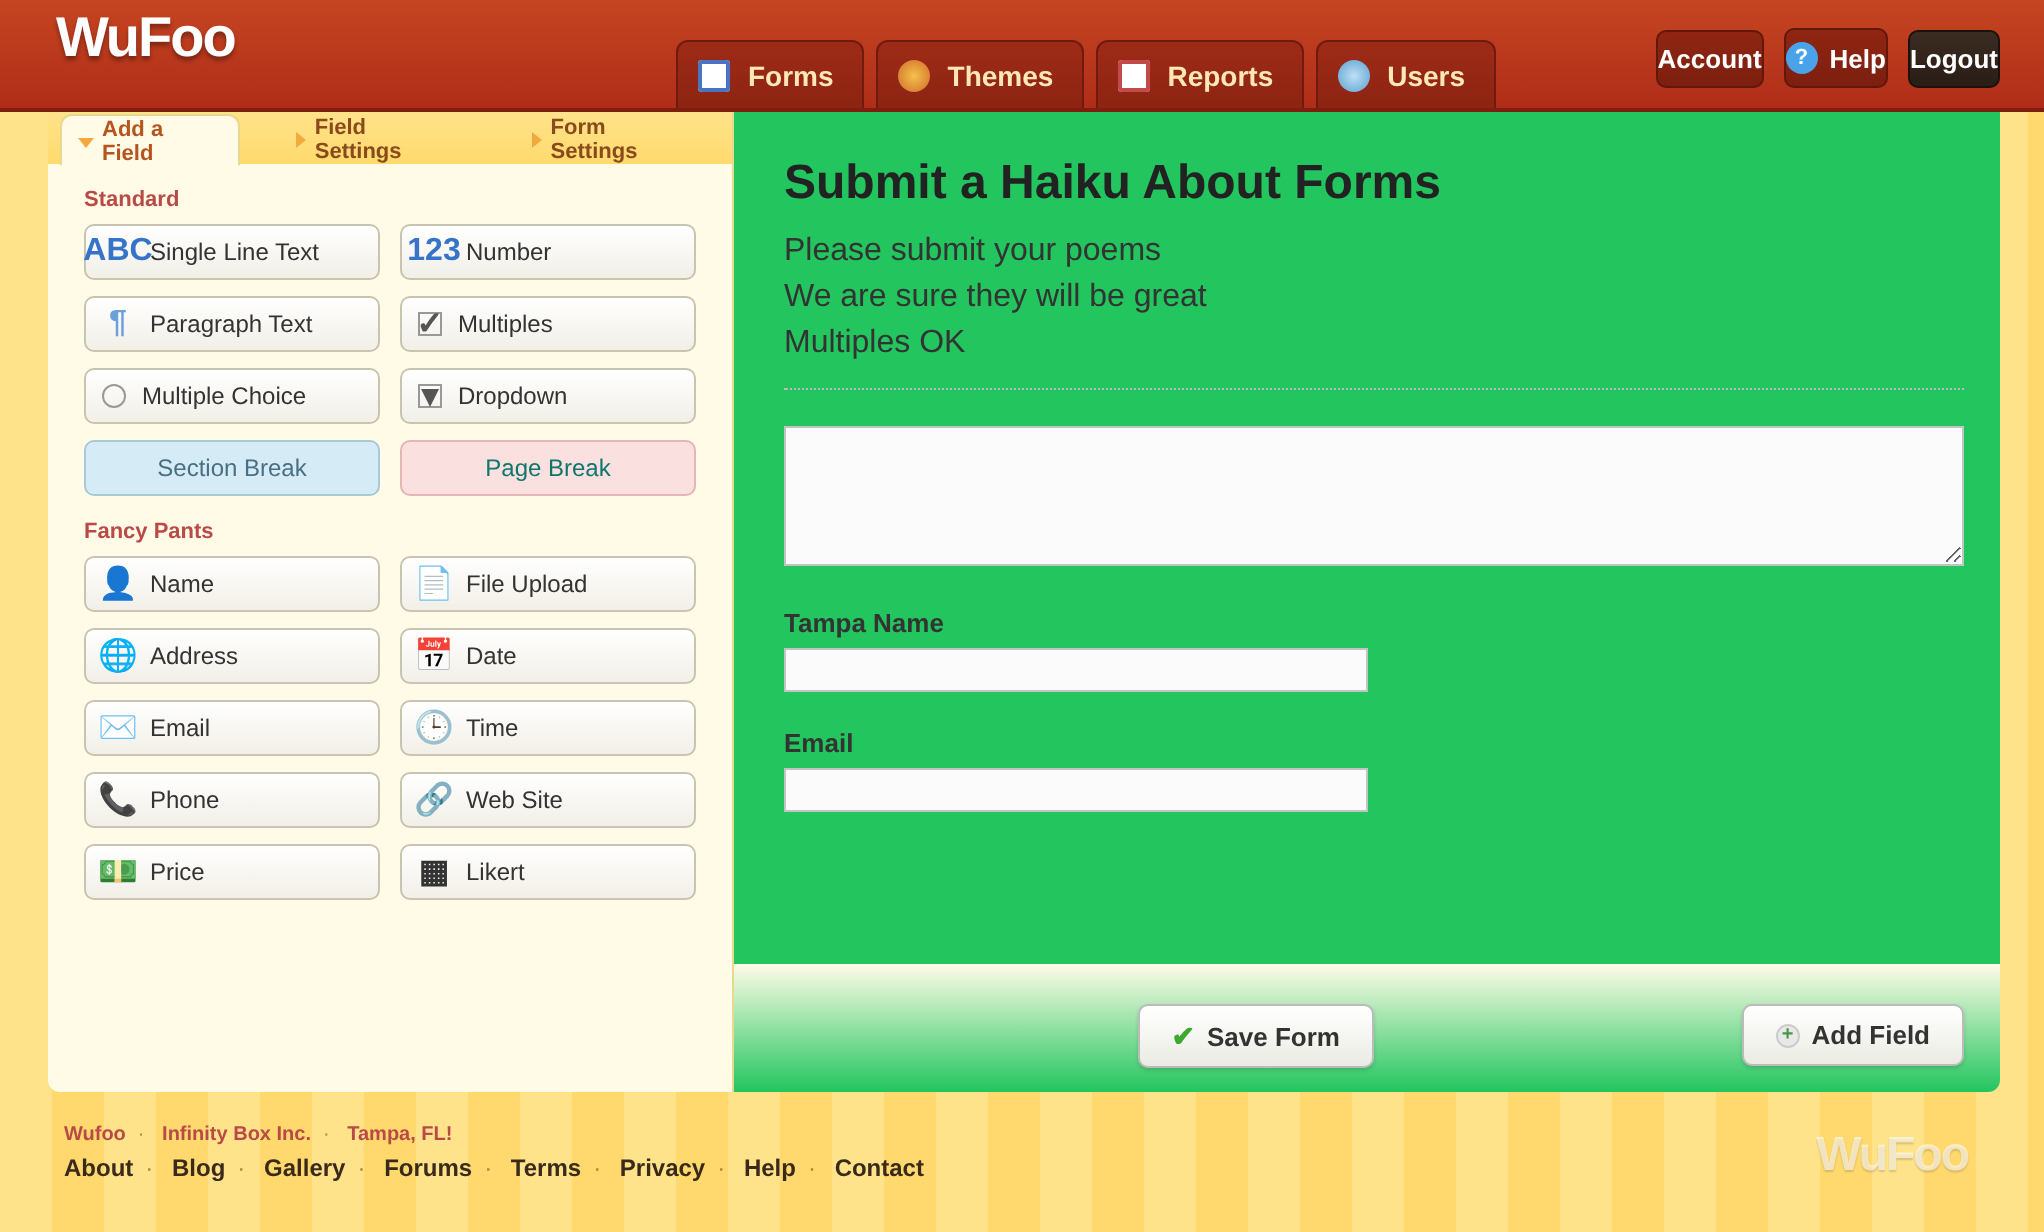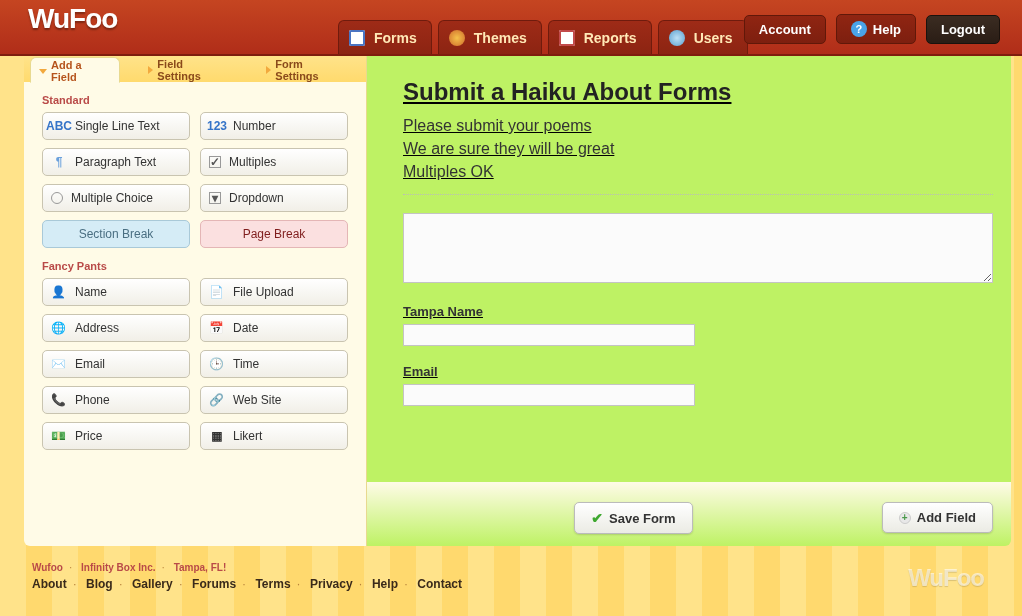--- a/index.html
+++ b/index.html
@@ -33,21 +33,21 @@
   border-radius: 6px 6px 0 0;
   background: linear-gradient(#9e2b17, #8c2412);
   color: #ffe8b6;
   font-size: 14px; font-weight: bold;
   cursor: pointer;
 }
 .nav-tab .icon { width: 16px; height: 16px; display: inline-block; }
 .acct { position: absolute; right: 22px; bottom: 10px; display: flex; gap: 10px; align-items: center; }
 .acct-btn {
   display: flex; align-items: center; gap: 6px;
-  padding: 6px 14px;
+  padding: 6px 0;
   border-radius: 5px;
   background: linear-gradient(#902512, #7d1f0f);
   border: 1px solid #611809;
   color: #fff; font-weight: bold; font-size: 13px;
   cursor: pointer;
 }
 .acct-btn.dark { background: linear-gradient(#3b2c22, #2a1d15); border-color: #1a120d; }
 .help-q {
   width: 16px; height: 16px; border-radius: 50%;
   background: #4aa3e8; color: #fff; font-size: 11px; font-weight: bold;
@@ -114,33 +114,32 @@
   background: linear-gradient(#ffffff, #f1efe7);
   font-size: 12px; color: #333;
   cursor: pointer;
 }
 .field-btn.section {
   background: #d5ecf6; border-color: #a9c9d8;
   color: #4a6f82; justify-content: center;
 }
 .field-btn.pagebreak {
   background: #fbe0e0; border-color: #e4b6b6;
-  color: #7f1d1d; justify-content: center;
-}
-.ficon { width: 16px; height: 16px; display: inline-flex; align-items: center; justify-content: center; font-size: 12px; font-weight: bold; }
+  color: #0f766e; justify-content: center;
+}
+.ficon { width: 16px; height: 16px; display: inline-flex; align-items: center; justify-content: center; font-size: 16px; font-weight: bold; }
 
 .canvas {
   flex: 1;
-  background: #bef264;
+  background: #22c55e;
   border-left: 1px solid #e8d98f;
   border-bottom-right-radius: 6px;
-  padding: 22px 18px 12px 36px;
+  padding: 22px 18px 12px 25px;
   min-height: 490px;
   position: relative;
-  text-decoration: underline;
 }
 .form-title { font-size: 24px; font-weight: bold; color: #222; }
 .form-desc { margin: 8px 0 10px 0; font-size: 16px; color: #333; line-height: 1.45; }
 .form-hr { border: none; border-top: 1px dotted #bbb; margin: 8px 0 18px 0; }
 .form-field { margin-bottom: 18px; }
 .form-field textarea {
   width: 590px; height: 70px;
   border: 1px solid #c4c4c4; background: #fbfbfb;
   font-family: inherit; font-size: 12px; padding: 4px;
 }

